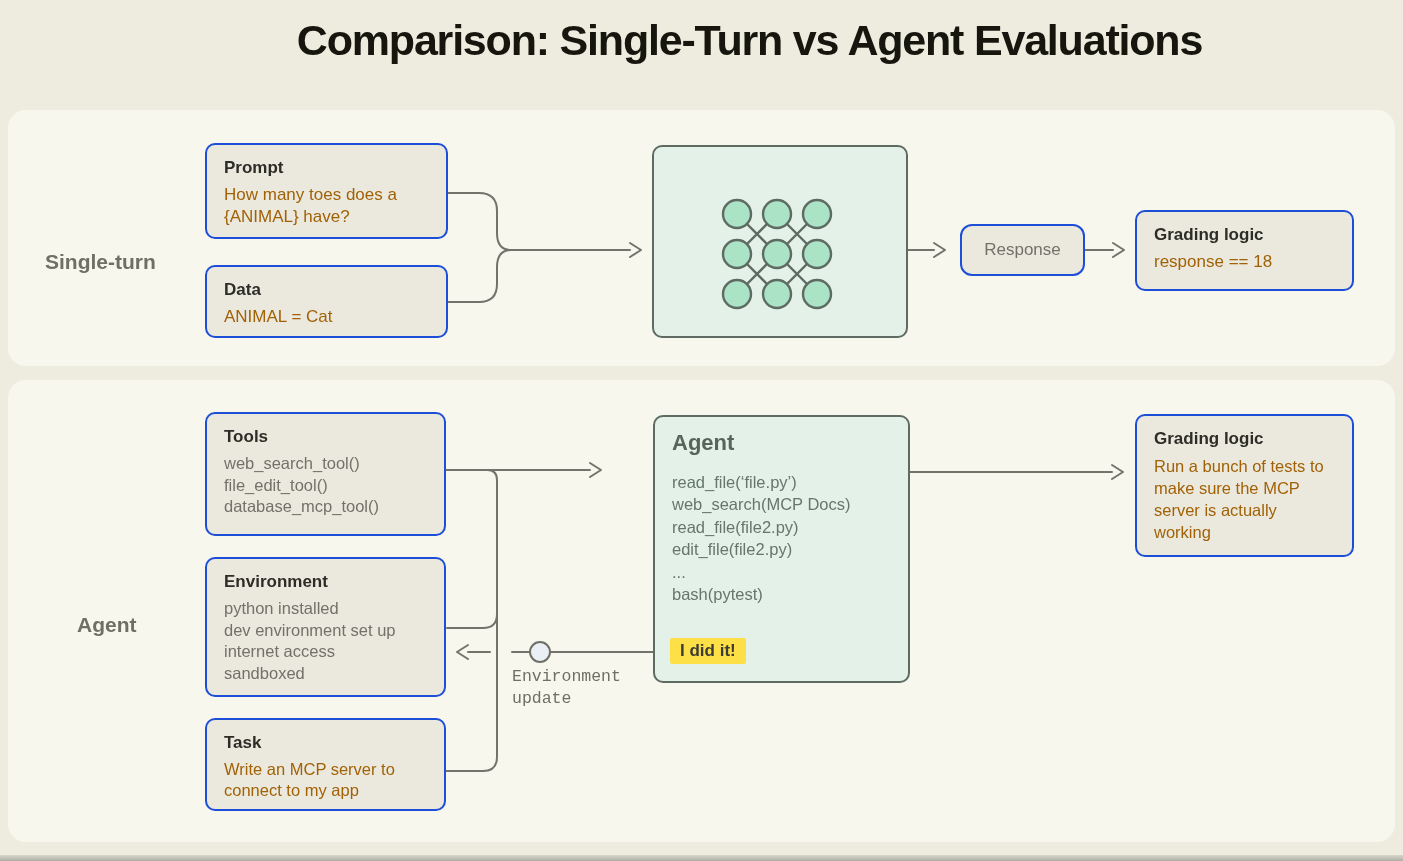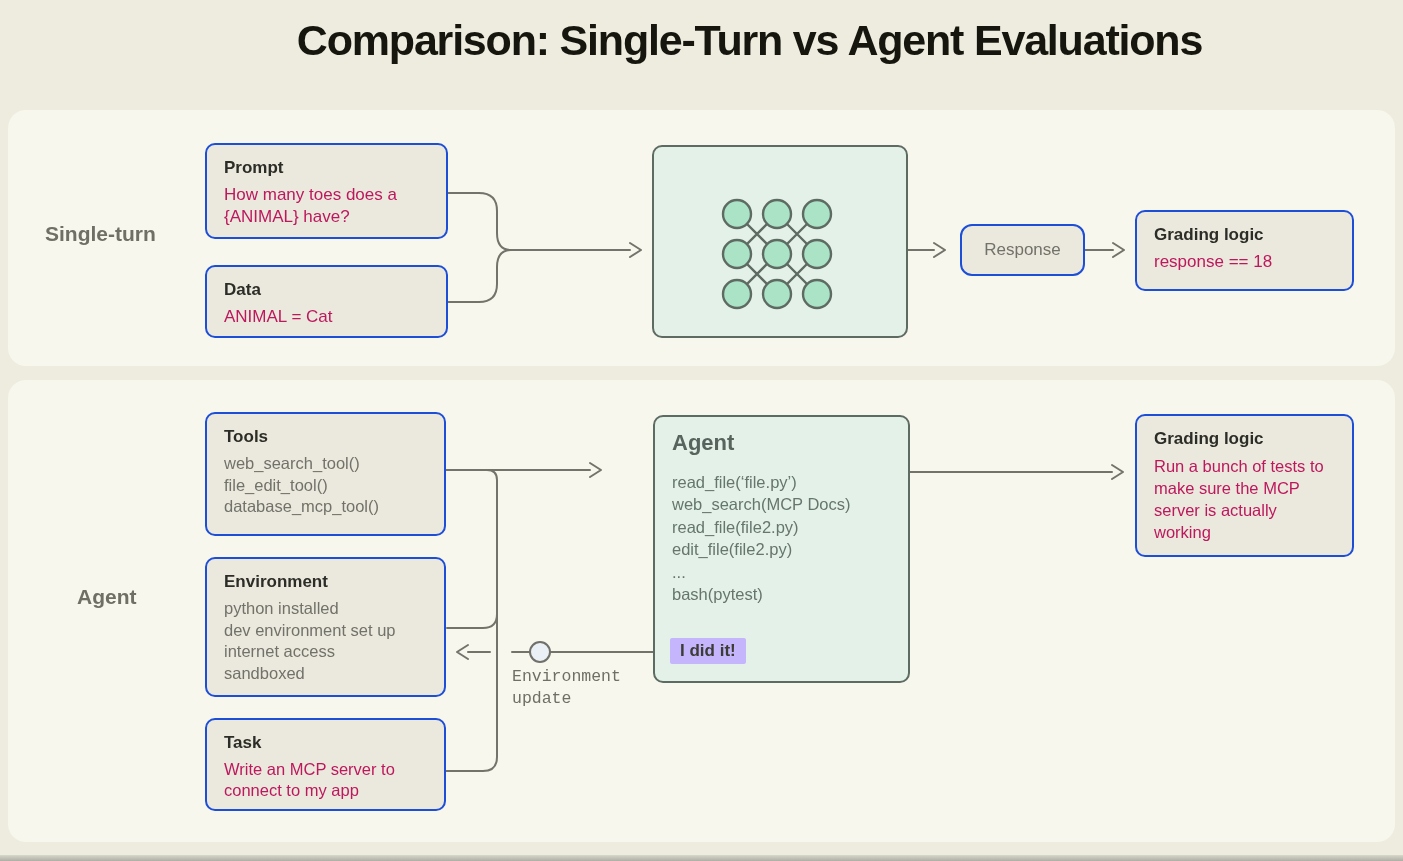--- a/index.html
+++ b/index.html
@@ -9,40 +9,40 @@
   }
   .page-title{
     position:absolute;left:0;top:16px;width:100%;margin:0;
     text-align:center;font-size:43px;font-weight:700;letter-spacing:-1.2px;
     color:#16160f;
     padding-left:48px;
   }
   .panel{position:absolute;background:#f8f7ee;border-radius:18px;}
   .panel-single{left:8px;top:110px;width:1387px;height:256px;}
   .panel-agent{left:8px;top:380px;width:1387px;height:462px;}
-  .row-label{position:absolute;font-size:21px;font-weight:600;color:#6f6f66;}
+  .row-label{position:absolute;font-size:21px;font-weight:600;color:#6f6f66;margin-top:28px;}
   .box{
     position:absolute;box-sizing:border-box;
     background:#ebe9de;border:2px solid #1d4ed8;border-radius:10px;
     padding:12px 17px;
   }
   .box .t{font-size:17px;font-weight:700;color:#2d2d27;margin-bottom:6px;line-height:1.25;}
-  .box .b{font-size:17px;color:#be185d;line-height:1.28;}
+  .box .b{font-size:17px;color:#a16207;line-height:1.28;}
   .box .ln{font-size:16.5px;color:#72726a;line-height:21.5px;white-space:nowrap;}
   .mint{background:#e3f1e9;border-color:#5e6b63;}
   .mint .t{font-size:22px;color:#57645e;margin-bottom:14px;}
   .mint .ln{color:#66766d;line-height:22.5px;}
   .pill{
     display:flex;align-items:center;justify-content:center;
     padding:12px;border-radius:12px;
   }
   .pill span{font-size:17px;color:#72726a;}
   .badge{
     position:absolute;left:15px;top:221px;
-    background:#c4b5fd;color:#3c3c35;font-size:17px;font-weight:600;
+    background:#fde047;color:#3c3c35;font-size:17px;font-weight:600;
     padding:3px 10px;border-radius:2px;
   }
   .small-note{
     position:absolute;left:512px;top:666px;width:130px;
     font-size:16.5px;line-height:1.35;color:#6f6f66;font-family:Liberation Mono, monospace;
   }
   .overlay{position:absolute;left:0;top:0;pointer-events:none;}
   .nn-svg{position:absolute;left:0;top:0;}
   .bottom-strip{
     position:absolute;left:0;top:855px;width:1403px;height:6px;

